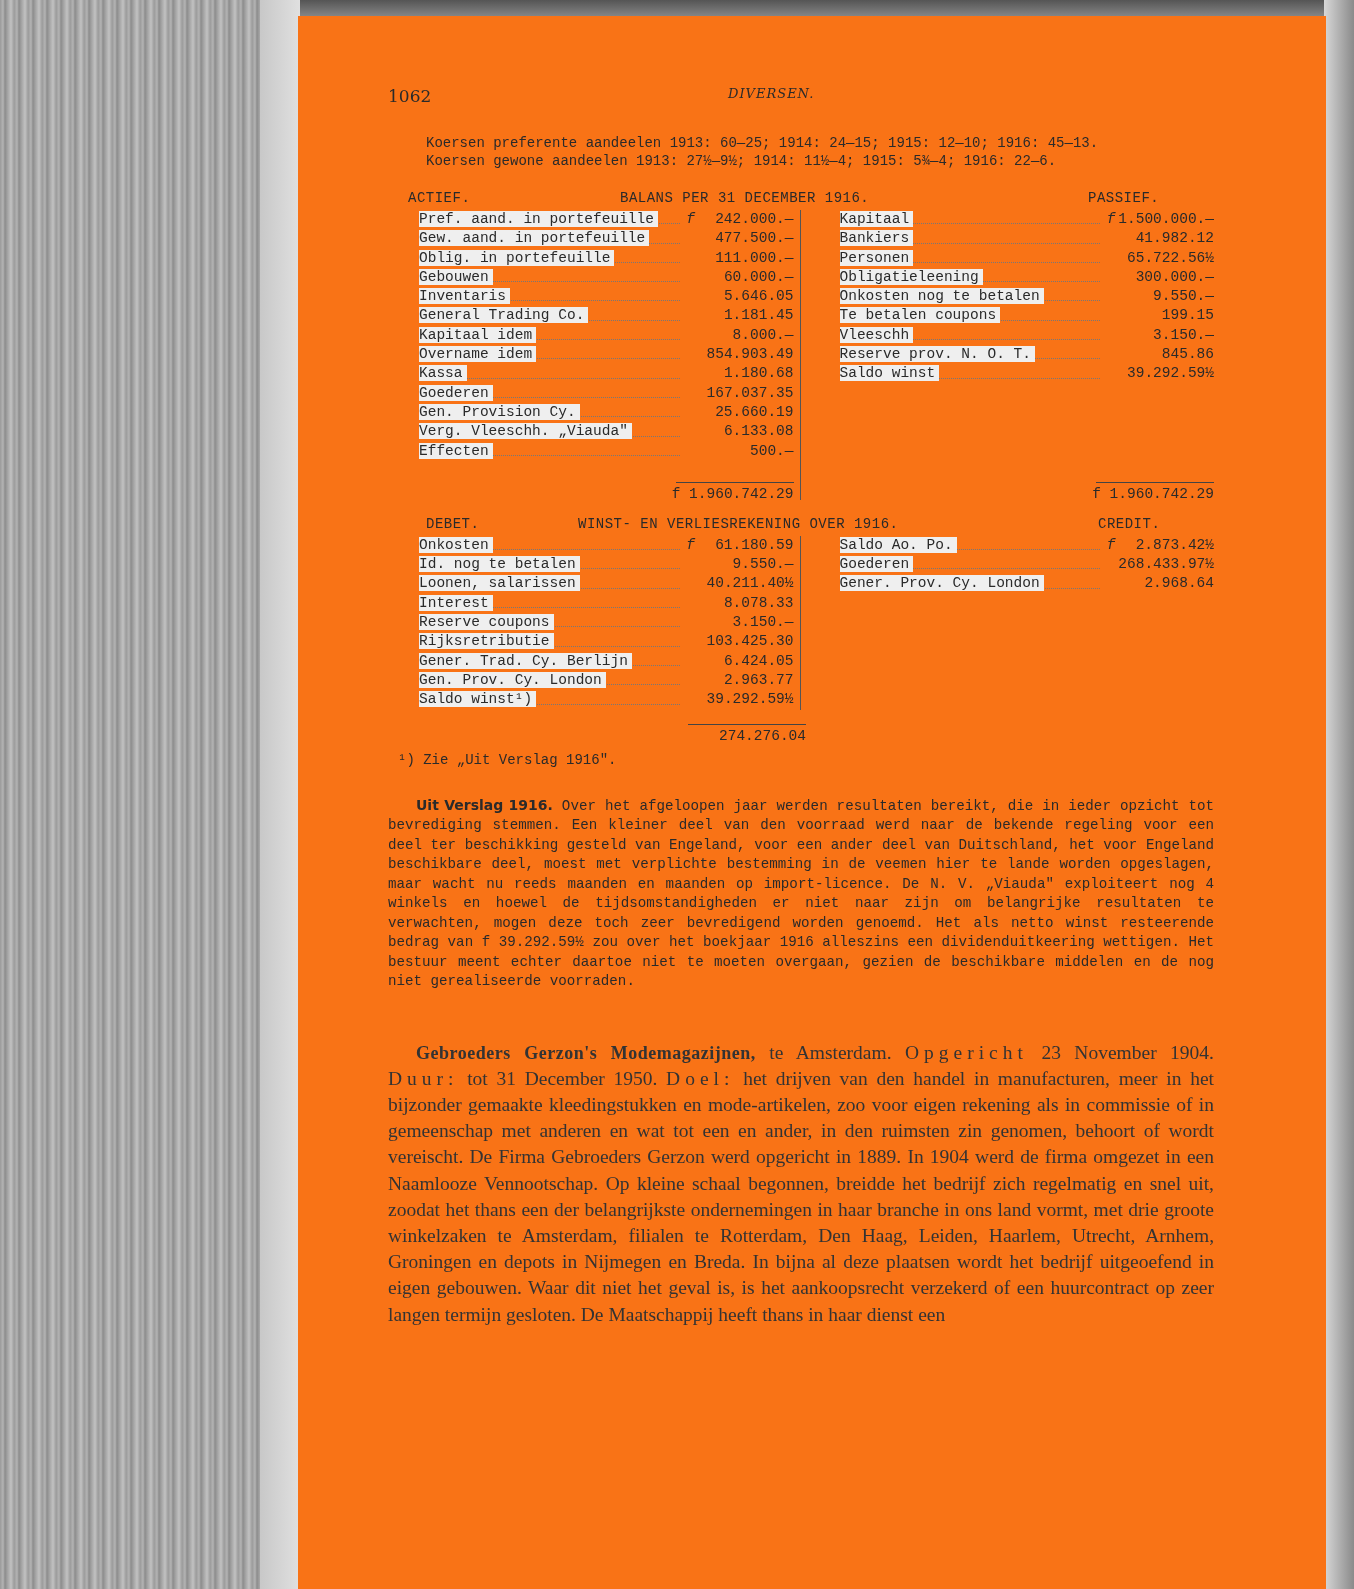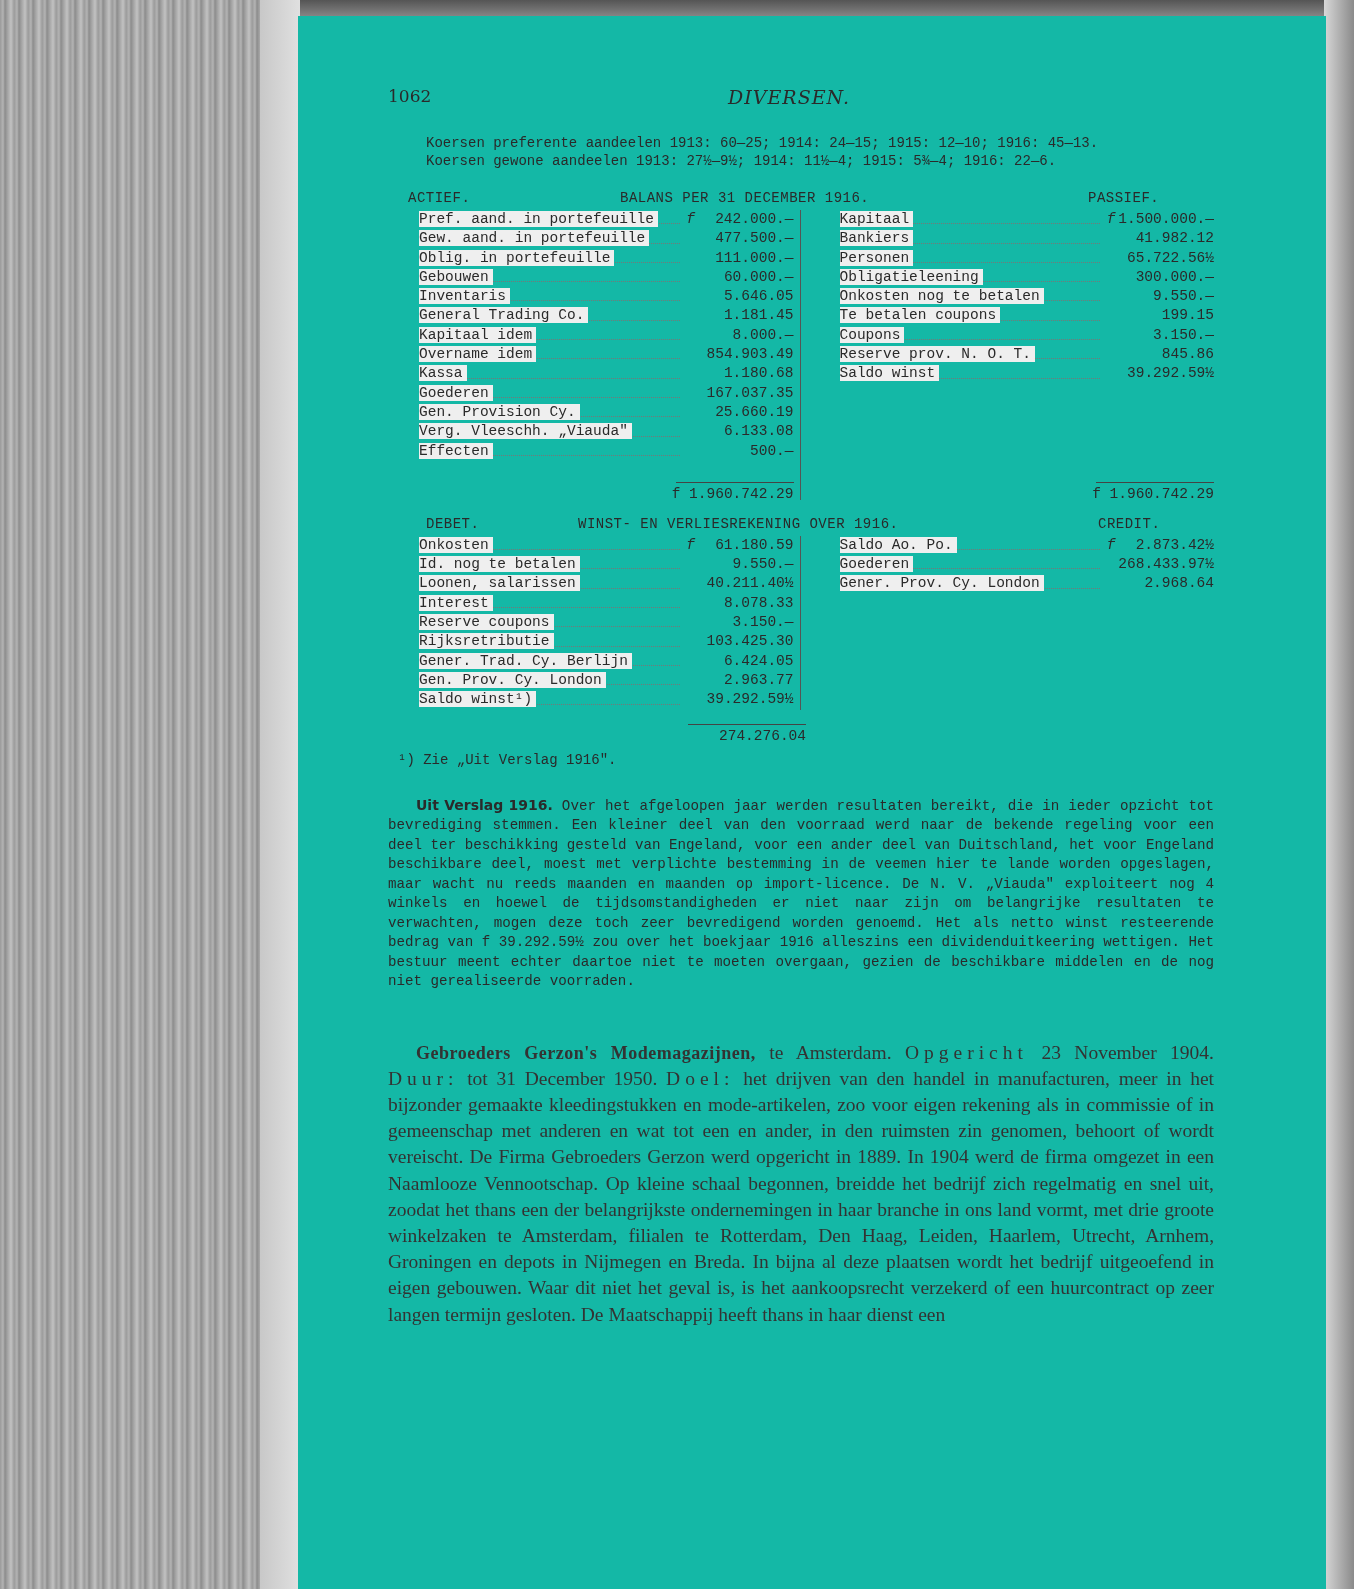--- a/index.html
+++ b/index.html
@@ -19,27 +19,27 @@
   .top-shadow {
     position: absolute; left: 0; top: 0; width: 1354px; height: 18px;
     background: linear-gradient(180deg, #555, #8a8a8a);
   }
   .right-edge {
     position: absolute; right: 0; top: 0; width: 30px; height: 1589px;
     background: linear-gradient(90deg, #d8d8d8, #8a8a8a);
   }
   .page {
     position: absolute; left: 298px; top: 16px; width: 1028px; height: 1573px;
-    background: #14b8a6;
+    background: #f97316;
   }
   .content { position: absolute; left: 90px; top: 70px; width: 826px; color: #2a2a2a; }
 
   .running-head { position: relative; height: 30px; }
   .page-num { position: absolute; left: 0; top: 0; font-size: 17px; }
-  .section-title { position: absolute; left: 340px; top: 0; font-size: 19px; font-style: italic; letter-spacing: 1px; }
+  .section-title { position: absolute; left: 340px; top: 0; font-size: 13px; font-style: italic; letter-spacing: 1px; }
 
   .koersen { margin-top: 18px; font-family: "Liberation Mono", monospace; font-size: 14px; line-height: 18px; padding-left: 38px; }
 
   .ledger { position: relative; font-family: "Liberation Mono", monospace; font-size: 14.5px; margin-top: 18px; }
   .ledger-head { position: relative; height: 20px; font-size: 14px; letter-spacing: 0.5px; }
   .ledger-head span { position: absolute; top: 0; }
   .cols { display: flex; position: relative; }
   .col { width: 410px; }
   .col.left { border-right: 1.5px solid #555; padding-right: 6px; }
   .col.right { padding-left: 8px; }
@@ -183,21 +183,21 @@
               <span class="lbl"><span class="txt">Onkosten nog te betalen</span></span>
               <span class="cur"></span>
               <span class="val">9.550.—</span>
             </div>
             <div class="row">
               <span class="lbl"><span class="txt">Te betalen coupons</span></span>
               <span class="cur"></span>
               <span class="val">199.15</span>
             </div>
             <div class="row">
-              <span class="lbl"><span class="txt">Coupons</span></span>
+              <span class="lbl"><span class="txt">Vleeschh</span></span>
               <span class="cur"></span>
               <span class="val">3.150.—</span>
             </div>
             <div class="row">
               <span class="lbl"><span class="txt">Reserve prov. N. O. T.</span></span>
               <span class="cur"></span>
               <span class="val">845.86</span>
             </div>
             <div class="row">
               <span class="lbl"><span class="txt">Saldo winst</span></span>

